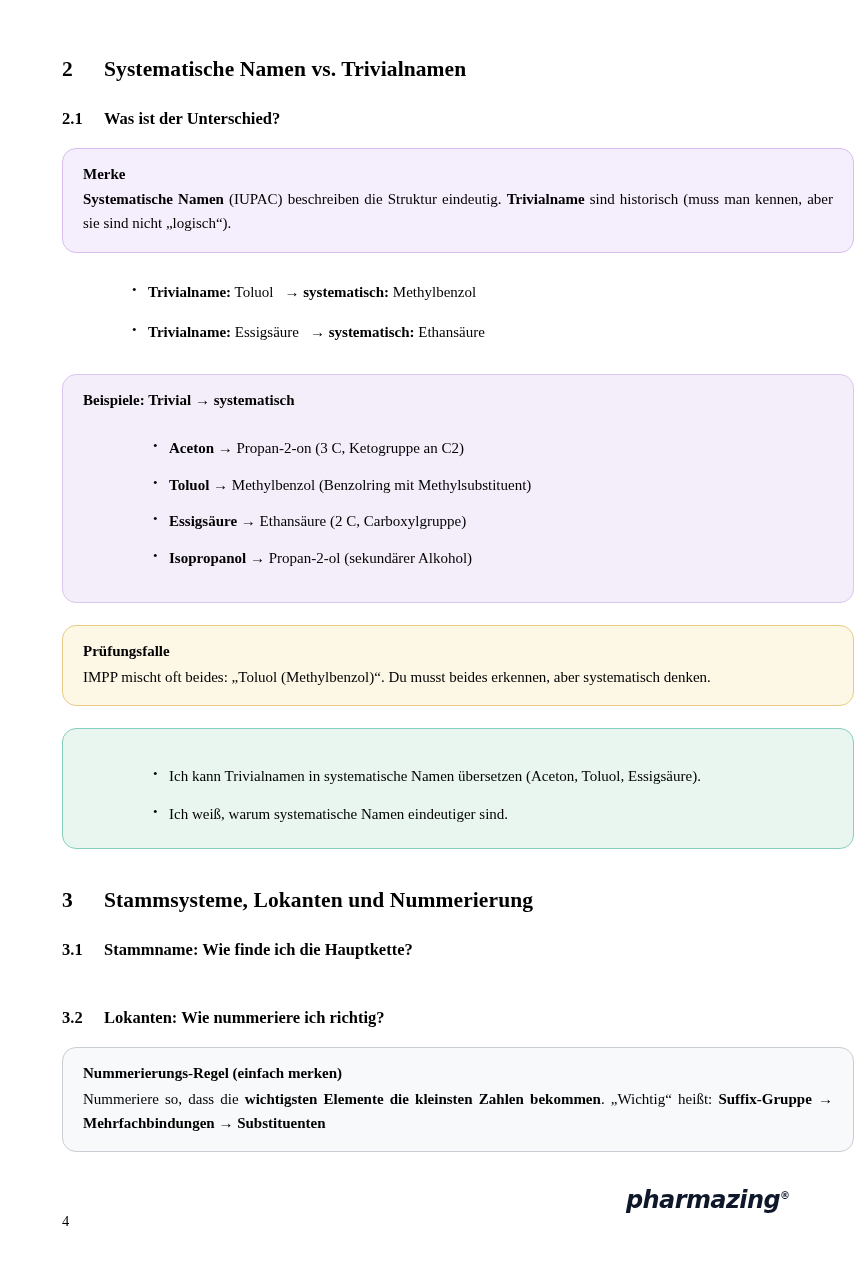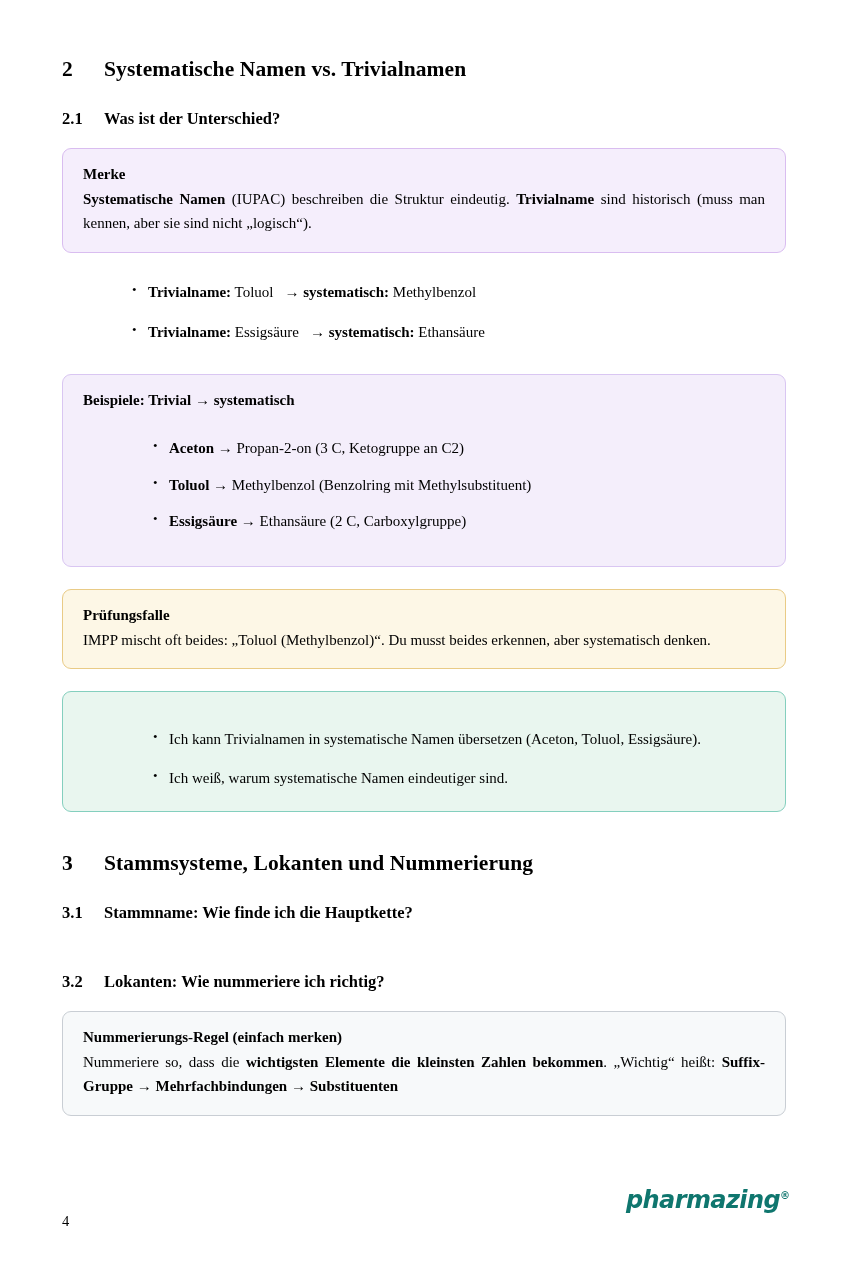--- a/index.html
+++ b/index.html
@@ -51,25 +51,25 @@
   }
   h2.subsec .num { width: 42px; flex: 0 0 42px; }
 
   .sp-h1-top  { height: 8px; }
   .sp-after-h1 { height: 26px; }
   .sp-after-h2 { height: 18px; }
 
   
   .box {
     box-sizing: border-box;
-    border-radius: 9px;
+    border-radius: 14px;
     border: 1px solid #d9bdf0;
     background: #f5eefc;
     padding: 14px 20px 16px 20px;
-    width: 724px;
+    width: 792px;
   }
   .box.purple   { background: #f5eefc; border-color: #d9bdf0; }
   .box.lavender { background: #f4eefb; border-color: #d9c6f2; }
   .box.amber    { background: #fdf7e6; border-color: #e9cb86; }
   .box.green    { background: #e9f6ef; border-color: #84cfbe; }
   .box.grey     { background: #f7f9fa; border-color: #c9ced4; }
 
   .box-title {
     font-size: 15px;
     font-weight: bold;
@@ -132,21 +132,21 @@
   }
   .logo {
     position: absolute;
     right: 68px;
     bottom: 58px;
     font-family: "DejaVu Sans", sans-serif;
     font-weight: bold;
     font-style: italic;
     font-size: 24px;
     letter-spacing: -0.6px;
-    color: #0f766e;
+    color: #0f172a;
     line-height: 1;
     white-space: nowrap;
   }
   .logo .reg {
     font-size: 10px;
     font-style: normal;
     vertical-align: super;
     letter-spacing: 0;
   }
 </style>
@@ -204,20 +204,24 @@
           <span class="arrow">→</span><span> Propan-2-on (3 C, Ketogruppe an C2)</span>
         </li>
         <li>
           <b>Toluol</b>
           <span class="arrow">→</span><span> Methylbenzol (Benzolring mit Methylsubstituent)</span>
         </li>
         <li>
           <b>Essigsäure</b>
           <span class="arrow">→</span><span> Ethansäure (2 C, Carboxylgruppe)</span>
         </li>
+        <li>
+          <b>Isopropanol</b>
+          <span class="arrow">→</span><span> Propan-2-ol (sekundärer Alkohol)</span>
+        </li>
       </ul>
     </div>
 
     <div style="height:22px"></div>
 
     <div class="box amber">
       <div class="box-title">Prüfungsfalle</div>
       <div class="box-body">IMPP mischt oft beides: „Toluol (Methylbenzol)“. Du musst beides erkennen, aber systematisch denken.</div>
     </div>
 

